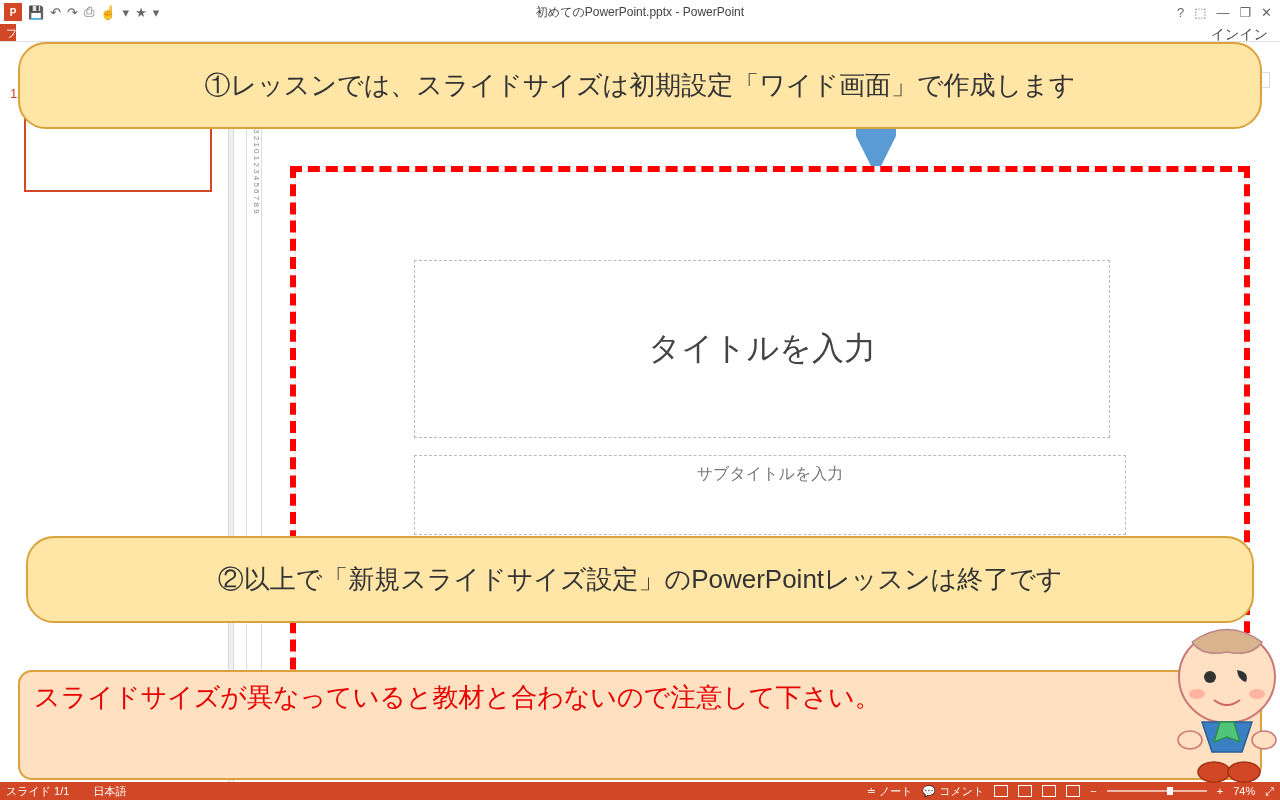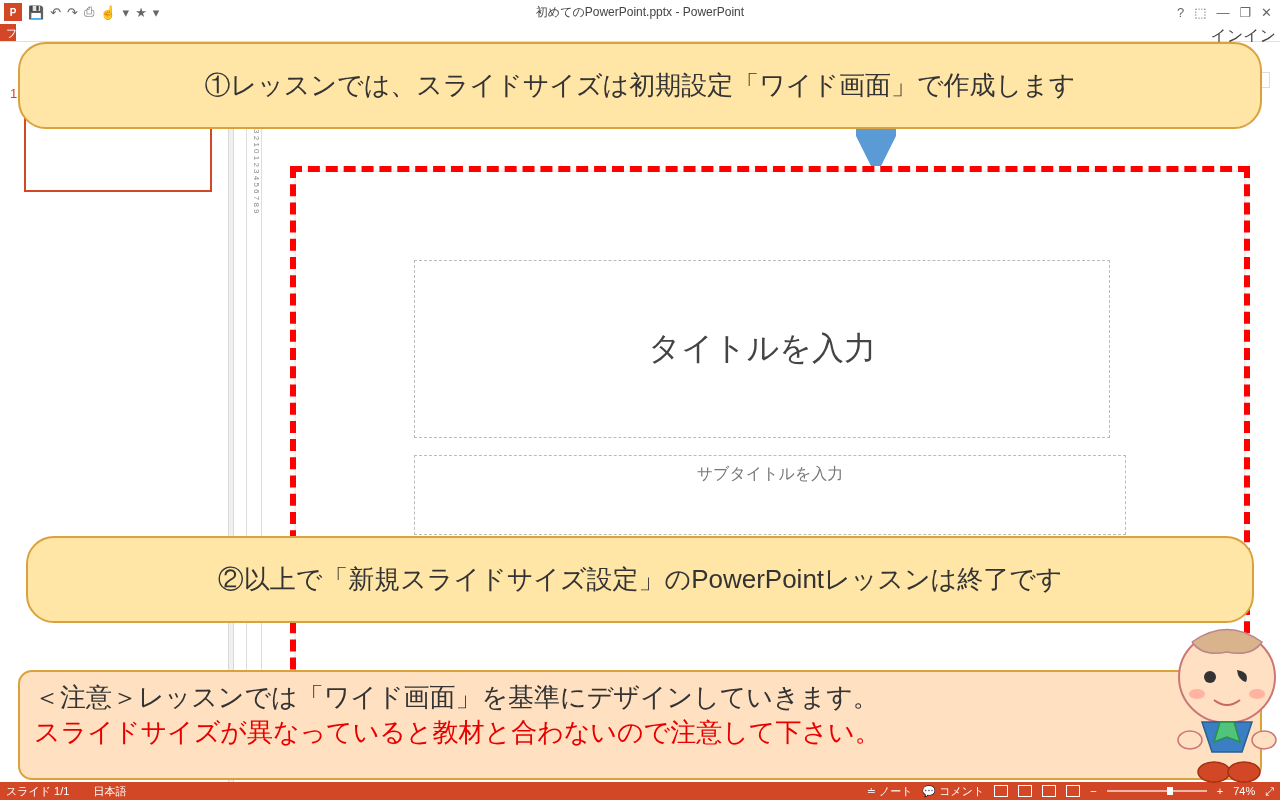--- a/index.html
+++ b/index.html
@@ -9,21 +9,21 @@
 .titlebar { height: 24px; background: #fff; display: flex; align-items: center; font-size: 12px; color: #444; position: relative; }
 .tb-left { display: flex; align-items: center; gap: 6px; padding-left: 4px; }
 .tb-icon-pp { width: 18px; height: 18px; background: #d24726; color: #fff; display: flex; align-items: center; justify-content: center; font-size: 10px; font-weight: bold; }
 .tb-q { color: #666; font-size: 13px; }
 .tb-center { position: absolute; left: 50%; transform: translateX(-50%); }
 .tb-right { margin-left: auto; display: flex; gap: 10px; padding-right: 8px; font-size: 13px; color: #666; }
 
 
 .ribbon { height: 18px; background: #fff; border-bottom: 1px solid #e0e0e0; display: flex; }
 .file-tab { background: #d24726; color: #fff; font-size: 11px; padding: 2px 6px 0 6px; width: 16px; overflow: hidden; }
-.ribbon-right { margin-left: auto; font-size: 16px; color: #444; padding-right: 4px; padding-top: 2px; }
+.ribbon-right { margin-left: auto; font-size: 14px; color: #444; padding-right: 12px; padding-top: 2px; }
 
 
 .bubble { position: absolute; background: #ffe6a6; border: 2px solid #d9a23c; border-radius: 28px; padding: 24px 20px; font-size: 26px; color: #333; white-space: nowrap; z-index: 10; }
 #bubble1 { top: 42px; left: 18px; right: 18px; text-align: center; }
 #bubble2 { top: 536px; left: 26px; right: 26px; text-align: center; }
 
 
 .arrow { position: absolute; top: 96px; left: 856px; z-index: 9; }
 
 
@@ -120,21 +120,20 @@
       <marker id="ah" markerWidth="12" markerHeight="12" refX="6" refY="6" orient="auto">
     <path d="M2,2 L10,6 L2,10 Z" fill="#5b9bd5"></path>
       </marker>
     </defs>
   <line x1="20" y1="2" x2="20" y2="56" stroke="#5b9bd5" stroke-width="6" marker-end="url(#ah)"></line>
 </svg>
 
 <div id="bubble2" class="bubble">②以上で「新規スライドサイズ設定」のPowerPointレッスンは終了です</div>
 
 <div class="warnbox">
-  <div class="line1">＜注意＞レッスンでは「ワイド画面」を基準にデザインしていきます。</div>
   <div class="line2">スライドサイズが異なっていると教材と合わないので注意して下さい。</div>
 </div>
 
 <svg class="mascot" viewBox="0 0 150 170">
   <ellipse cx="85" cy="55" rx="48" ry="46" fill="#ffe0c2" stroke="#c77" stroke-width="2"></ellipse>
   <path d="M50 20 Q85 -5 120 20 Q110 35 85 30 Q60 35 50 20" fill="#d9b38c" stroke="#b88" stroke-width="1.5"></path>
   <circle cx="68" cy="55" r="6" fill="#333"></circle>
   <path d="M95 48 Q108 50 104 60 Q96 58 95 48" fill="#333"></path>
   <ellipse cx="55" cy="72" rx="8" ry="5" fill="#ffb3a0"></ellipse>
   <ellipse cx="115" cy="72" rx="8" ry="5" fill="#ffb3a0"></ellipse>

